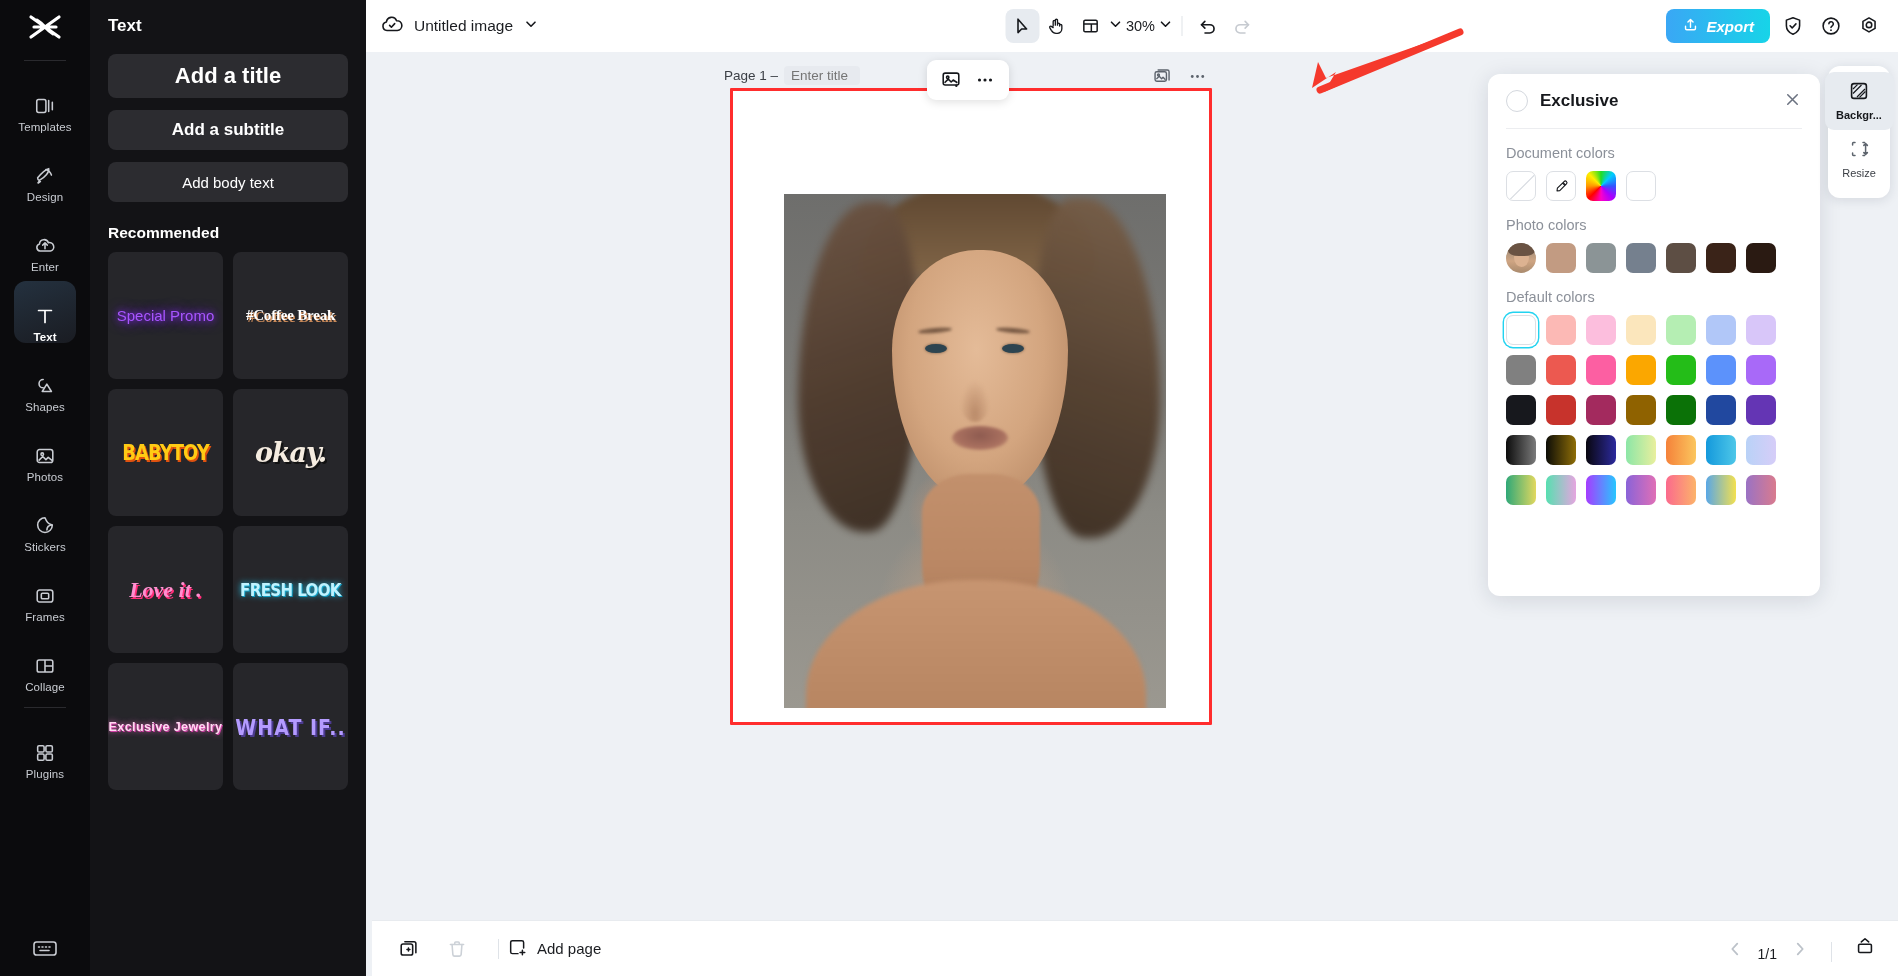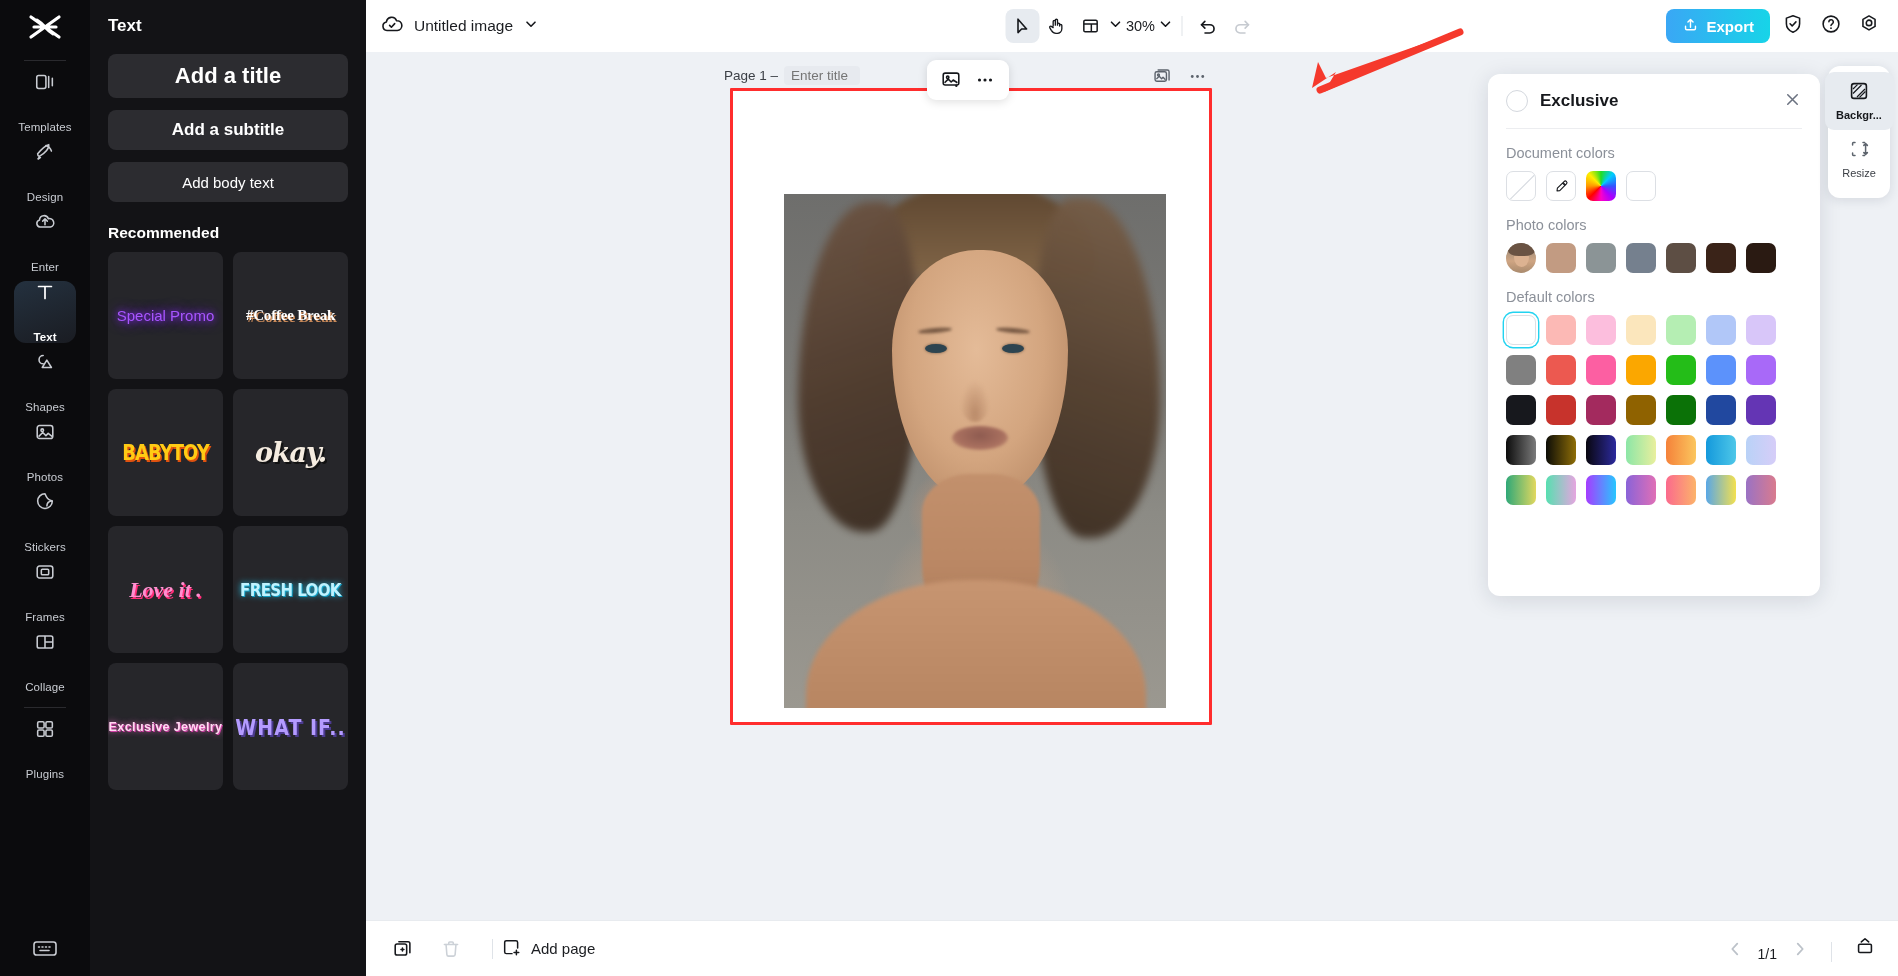--- a/index.html
+++ b/index.html
@@ -14,21 +14,21 @@
   
   .rail {
     width: 90px; height: 976px; background: #0b0b0d;
     display: flex; flex-direction: column; align-items: center;
     flex-shrink: 0; position: relative;
   }
   .rail-logo { margin-top: 14px; margin-bottom: 10px; }
   .rail-div { width: 42px; height: 1px; background: #2a2a2e; margin: 6px 0 10px; }
   .rail-item {
     width: 62px; height: 62px; border-radius: 12px;
-    display: flex; flex-direction: column; align-items: center; justify-content: space-between;
+    display: flex; flex-direction: column; align-items: center; justify-content: flex-end;
     gap: 4px; margin-bottom: 8px; cursor: pointer;
   }
   .rail-item.active { background: linear-gradient(160deg,#24313f 0%,#1a1c22 100%); }
   .rail-item .lbl { font-size: 11.5px; color: #c9ccd2; letter-spacing: .1px; }
   .rail-item.active .lbl { color: #ffffff; font-weight: 700; }
   .rail-item svg { display: block; }
   .rail-bottom { position: absolute; bottom: 14px; }
 
   
   .panel {
@@ -81,21 +81,21 @@
     height: 52px; background: #fff; display: flex; align-items: center;
     padding: 0 14px; flex-shrink: 0; position: relative; z-index: 30;
   }
   .tb-left { display:flex; align-items:center; gap:10px; }
   .doc-title { font-size: 15.5px; color: #1b1d21; }
   .tb-center { position:absolute; left:50%; transform:translateX(-50%); display:flex; align-items:center; gap:0; }
   .tb-btn { width:34px; height:34px; border-radius:8px; display:flex; align-items:center; justify-content:center; cursor:pointer; }
   .tb-btn.sel { background:#e7ebf0; }
   .zoom-val { font-size:14.5px; color:#1b1d21; min-width:34px; text-align:center; }
   .vline { width:1px; height:20px; background:#dfe3e8; margin:0 8px; }
-  .tb-right { margin-left:auto; display:flex; gap:8px; }
+  .tb-right { margin-left:auto; display:flex; align-items:center; gap:8px;font-style:italic; }
   .export-btn {
     display:flex; align-items:center; gap:7px; height:34px; padding:0 16px;
     border-radius:8px; background:linear-gradient(90deg,#3aa7f5 0%,#17d4e8 100%);
     color:#fff; font-size:15px; font-weight:700; cursor:pointer;
   }
   .icon-btn { width:30px; height:30px; display:flex; align-items:center; justify-content:center; cursor:pointer; }
 
   
   .canvas-area { flex:1; position:relative; }
   .page-head {
@@ -160,21 +160,21 @@
   .ph-lip { position:absolute; left:168px; top:232px; width:56px; height:24px;
     background:radial-gradient(ellipse at 50% 40%, #8e5b50 0%, #a9705f 60%, rgba(169,112,95,0) 100%);
     border-radius:50%; filter:blur(1.4px); }
   .ph-nose { position:absolute; left:176px; top:186px; width:30px; height:42px;
     background:radial-gradient(ellipse at 50% 80%, rgba(160,110,80,.55) 0%, rgba(160,110,80,0) 70%);
     border-radius:50%; filter:blur(1.6px); }
 
   
   .bottombar {
     height: 56px; background:#fff; display:flex; align-items:center;
-    padding:0 22px; flex-shrink:0; border-top:1px solid #e8ebef;
+    padding:0 22px; flex-shrink:0; border-top:1px solid #e8ebef;margin-left:6px;
   }
   .bb-btn { width:30px; height:30px; display:flex; align-items:center; justify-content:center; cursor:pointer; margin-right:18px; }
   .addpage { display:flex; align-items:center; gap:9px; font-size:15px; color:#1b1d21; cursor:pointer; }
   .bb-right { margin-left:auto; display:flex; align-items:flex-end; gap:14px; }
   .pg-num { font-size:14px; color:#1b1d21; }
 
   
   .bgpanel {
     position:absolute; right:78px; top:74px; width:332px; height:522px;
     background:#fff; border-radius:12px; box-shadow:0 4px 22px rgba(23,33,56,.13);

